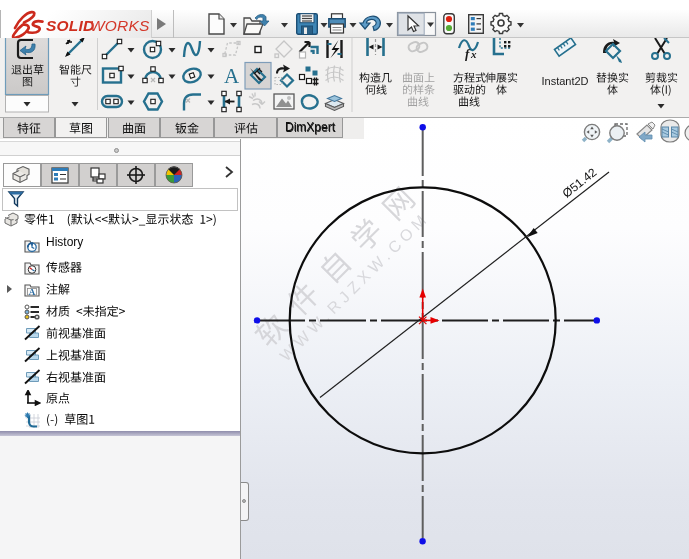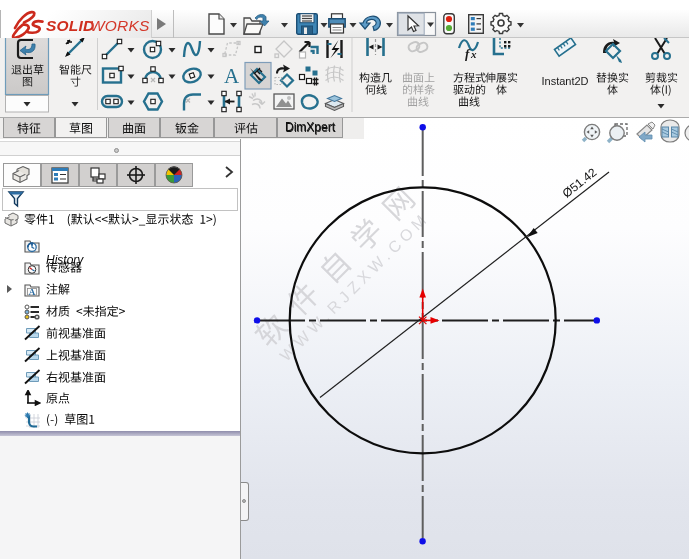--- a/index.html
+++ b/index.html
@@ -18,21 +18,21 @@
 #wm2 { position:absolute; left:0; top:45px; width:100%; text-align:center; font-size:16px; letter-spacing:4.5px; white-space:nowrap; }
 #panel { left:0; top:139px; width:241px; height:420px; background:#ffffff; border-right:1px solid #9b9b9b; }
 #splitrow { left:0; top:2px; width:240px; height:15px; background:#f7f7f7; border-top:1px solid #d8d8d8; border-bottom:1px solid #d0d0d0; }
 #splitdot { left:114px; top:6px; width:5px; height:5px; border-radius:50%; background:#c9c9c9; border:1px solid #909090; }
 #ptabs { left:0; top:19px; width:240px; height:29px; }
 .ptab { position:absolute; top:5px; height:24px; width:38px; background:#d2d0cf; border:1px solid #9a9a9a; }
 .ptab.active { background:#fdfdfd; }
 #filterrow { left:2px; top:49px; width:236px; height:23px; background:#fff; border:1px solid #c2c2c2; }
 .trow { position:absolute; left:0; width:240px; height:22px; font-size:12px; color:#0a0a0a; }
 .trow .ticon { position:absolute; left:24px; top:3px; }
-.trow .ttext { position:absolute; left:46px; top:18px; white-space:nowrap;font-style:italic; }
+.trow .ttext { position:absolute; left:46px; top:0; white-space:nowrap; }
 #lavbar { left:0; top:292px; width:240px; height:5px; background:linear-gradient(180deg,#8f8dac,#c6c5d6); }
 #panelbottom { left:0; top:297px; width:240px; height:123px; background:#f5f5f6; }
 .tp { position:absolute; }
 </style>
 </head>
 <body>
 <svg width="0" height="0" style="position:absolute;">
   <defs>
     <g id="plane">
       <path d="M2.5,3.5 L11.5,3.5 L11.5,8 L2.5,8 Z" fill="#d8eaf5" stroke="#6f9cba" stroke-width="1"></path>

